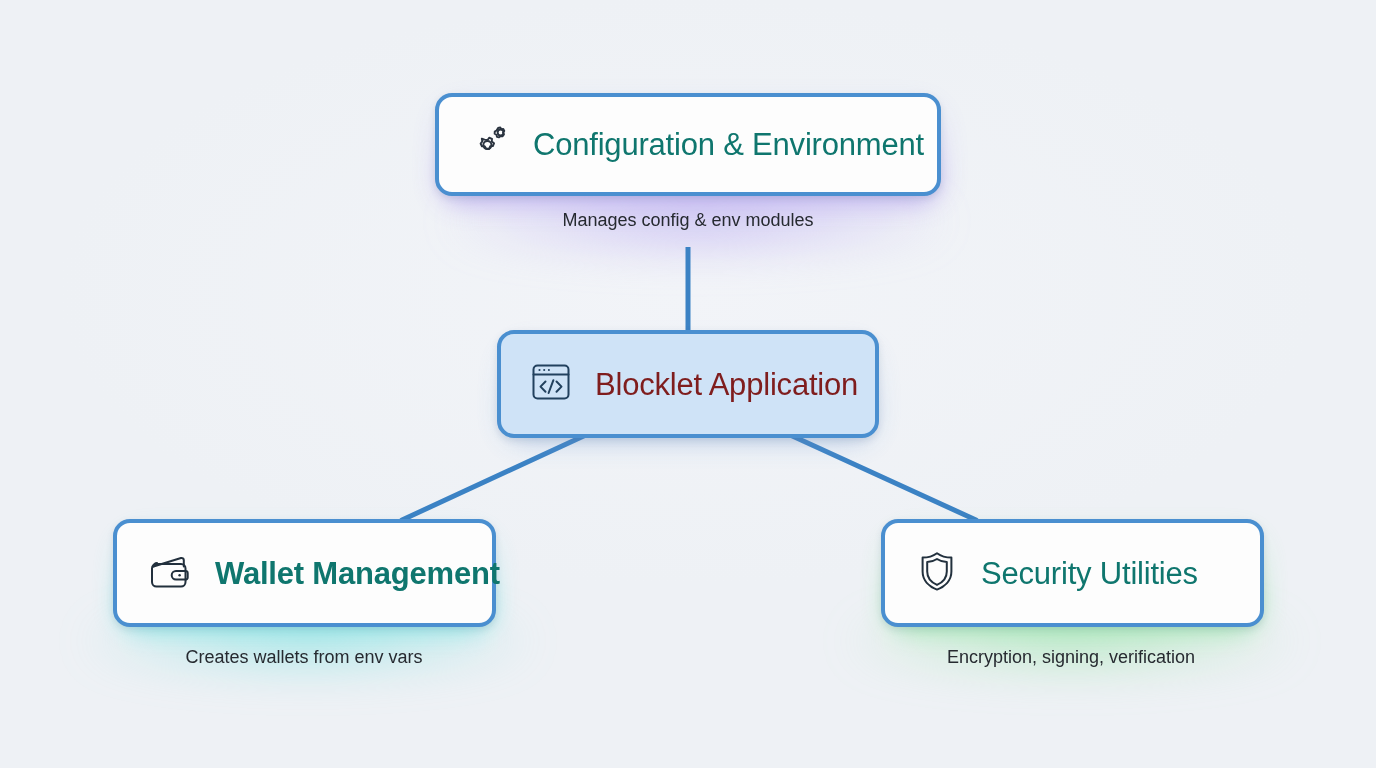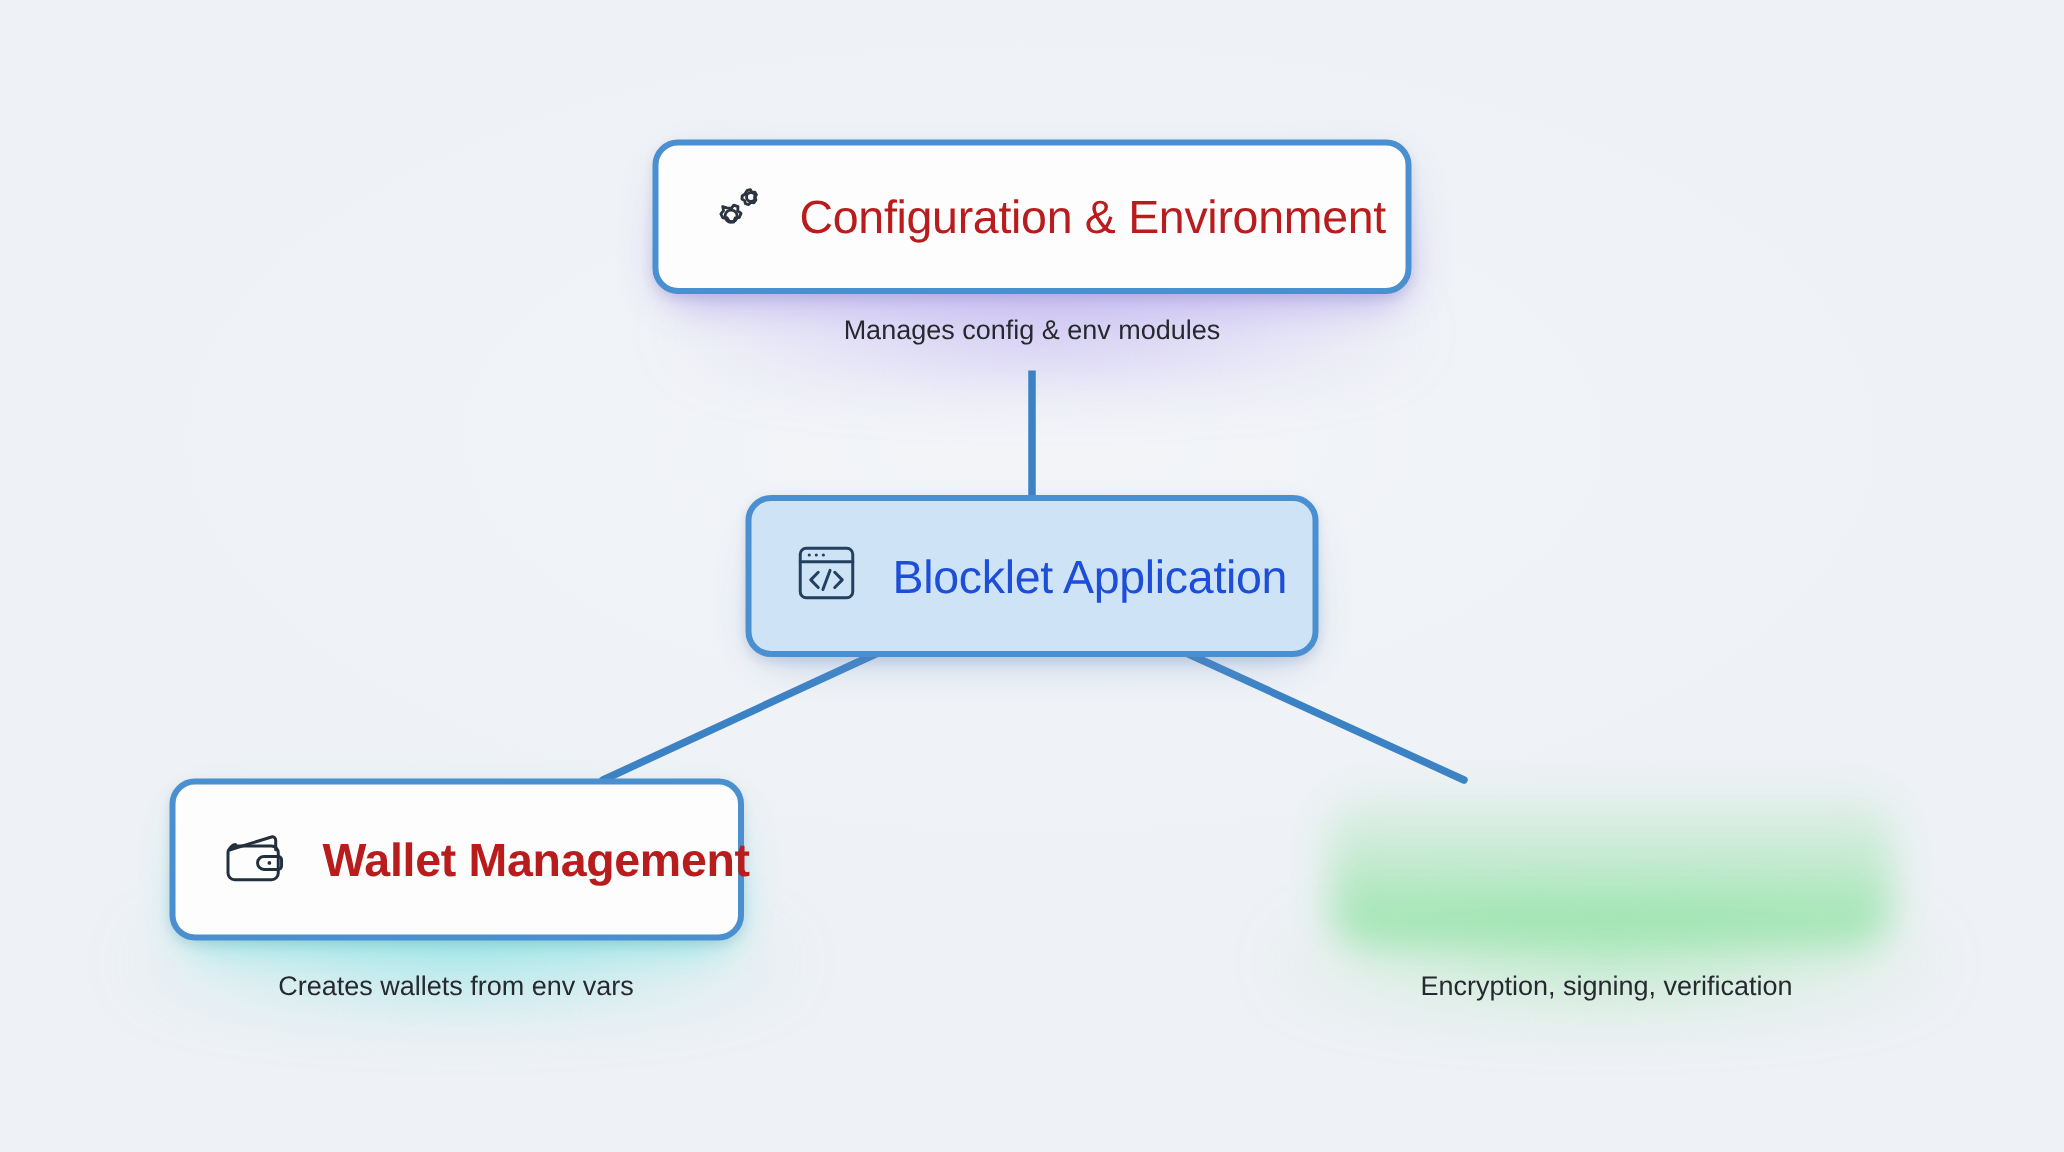--- a/index.html
+++ b/index.html
@@ -53,32 +53,32 @@
     box-shadow: 0 3px 7px rgba(40,70,110,.13);
   }
   .node .icon {
     flex: 0 0 auto;
     display: block;
     margin-right: 20px;
   }
   .node .label {
     font-size: 31px;
     line-height: 1;
-    color: #b91c1c;
+    color: #0f766e;
     letter-spacing: -.2px;
     white-space: nowrap;
   }
 
   
   .node.root {
     background: #cfe3f7;
     border-color: #4a8fd0;
     padding: 0 30px 0 26px;
   }
-  .node.root .label { color: #1d4ed8; }
+  .node.root .label { color: #7f1d1d; }
 
   
   .caption {
     position: absolute;
     z-index: 4;
     font-size: 18px;
     color: #262a30;
     white-space: nowrap;
     text-align: center;
   }
@@ -158,20 +158,35 @@
         <path d="M8.5 20.5 L36.0 12.0 a2.2 2.2 0 0 1 2.8 2.1 L38.8 20.5"></path>
         <path d="M8.5 20.5 a3.5 3.5 0 0 1 3.5 -3.5"></path>
         <rect x="7.0" y="18.0" width="33.5" height="22.5" rx="4.5"></rect>
         <path d="M31.0 25.0 h9.5 a2.2 2.2 0 0 1 2.2 2.2 v4.2 a2.2 2.2 0 0 1 -2.2 2.2 h-9.5 a4.3 4.3 0 0 1 0 -8.6 z"></path>
         <circle cx="34.6" cy="29.3" r="1.25" fill="#22303d" stroke="none"></circle>
       </svg>
     </span>
     <span class="label">Wallet Management</span>
   </div>
 
+  <div class="node" style="left:881px; top:519px; width:383px; height:108px;">
+    <span class="icon">
+      <svg width="48" height="48" viewBox="0 0 48 48" fill="none" stroke="#22303d" stroke-width="2" stroke-linejoin="round" stroke-linecap="round">
+        <path d="M24 6.2 C19.6 9.4 13.8 10.6 9.6 10.6 L9.6 24.6
+                 C9.6 33.4 16.0 39.6 24 42.6
+                 C32.0 39.6 38.4 33.4 38.4 24.6
+                 L38.4 10.6 C34.2 10.6 28.4 9.4 24 6.2 Z"></path>
+        <path d="M24 12.0 C20.9 14.1 17.2 15.0 14.2 15.0 L14.2 24.5
+                 C14.2 30.9 18.5 35.5 24 37.9
+                 C29.5 35.5 33.8 30.9 33.8 24.5
+                 L33.8 15.0 C30.8 15.0 27.1 14.1 24 12.0 Z"></path>
+      </svg>
+    </span>
+    <span class="label">Security Utilities</span>
+  </div>
 
   <div class="caption" style="left:438px; top:210px; width:500px;">Manages config &amp; env modules</div>
 
   <div class="caption" style="left:871px; top:647px; width:400px;">Encryption, signing, verification</div>
 
   <div class="caption" style="left:104px; top:647px; width:400px;">Creates wallets from env vars</div>
 
 </div>
 
 </body></html>

